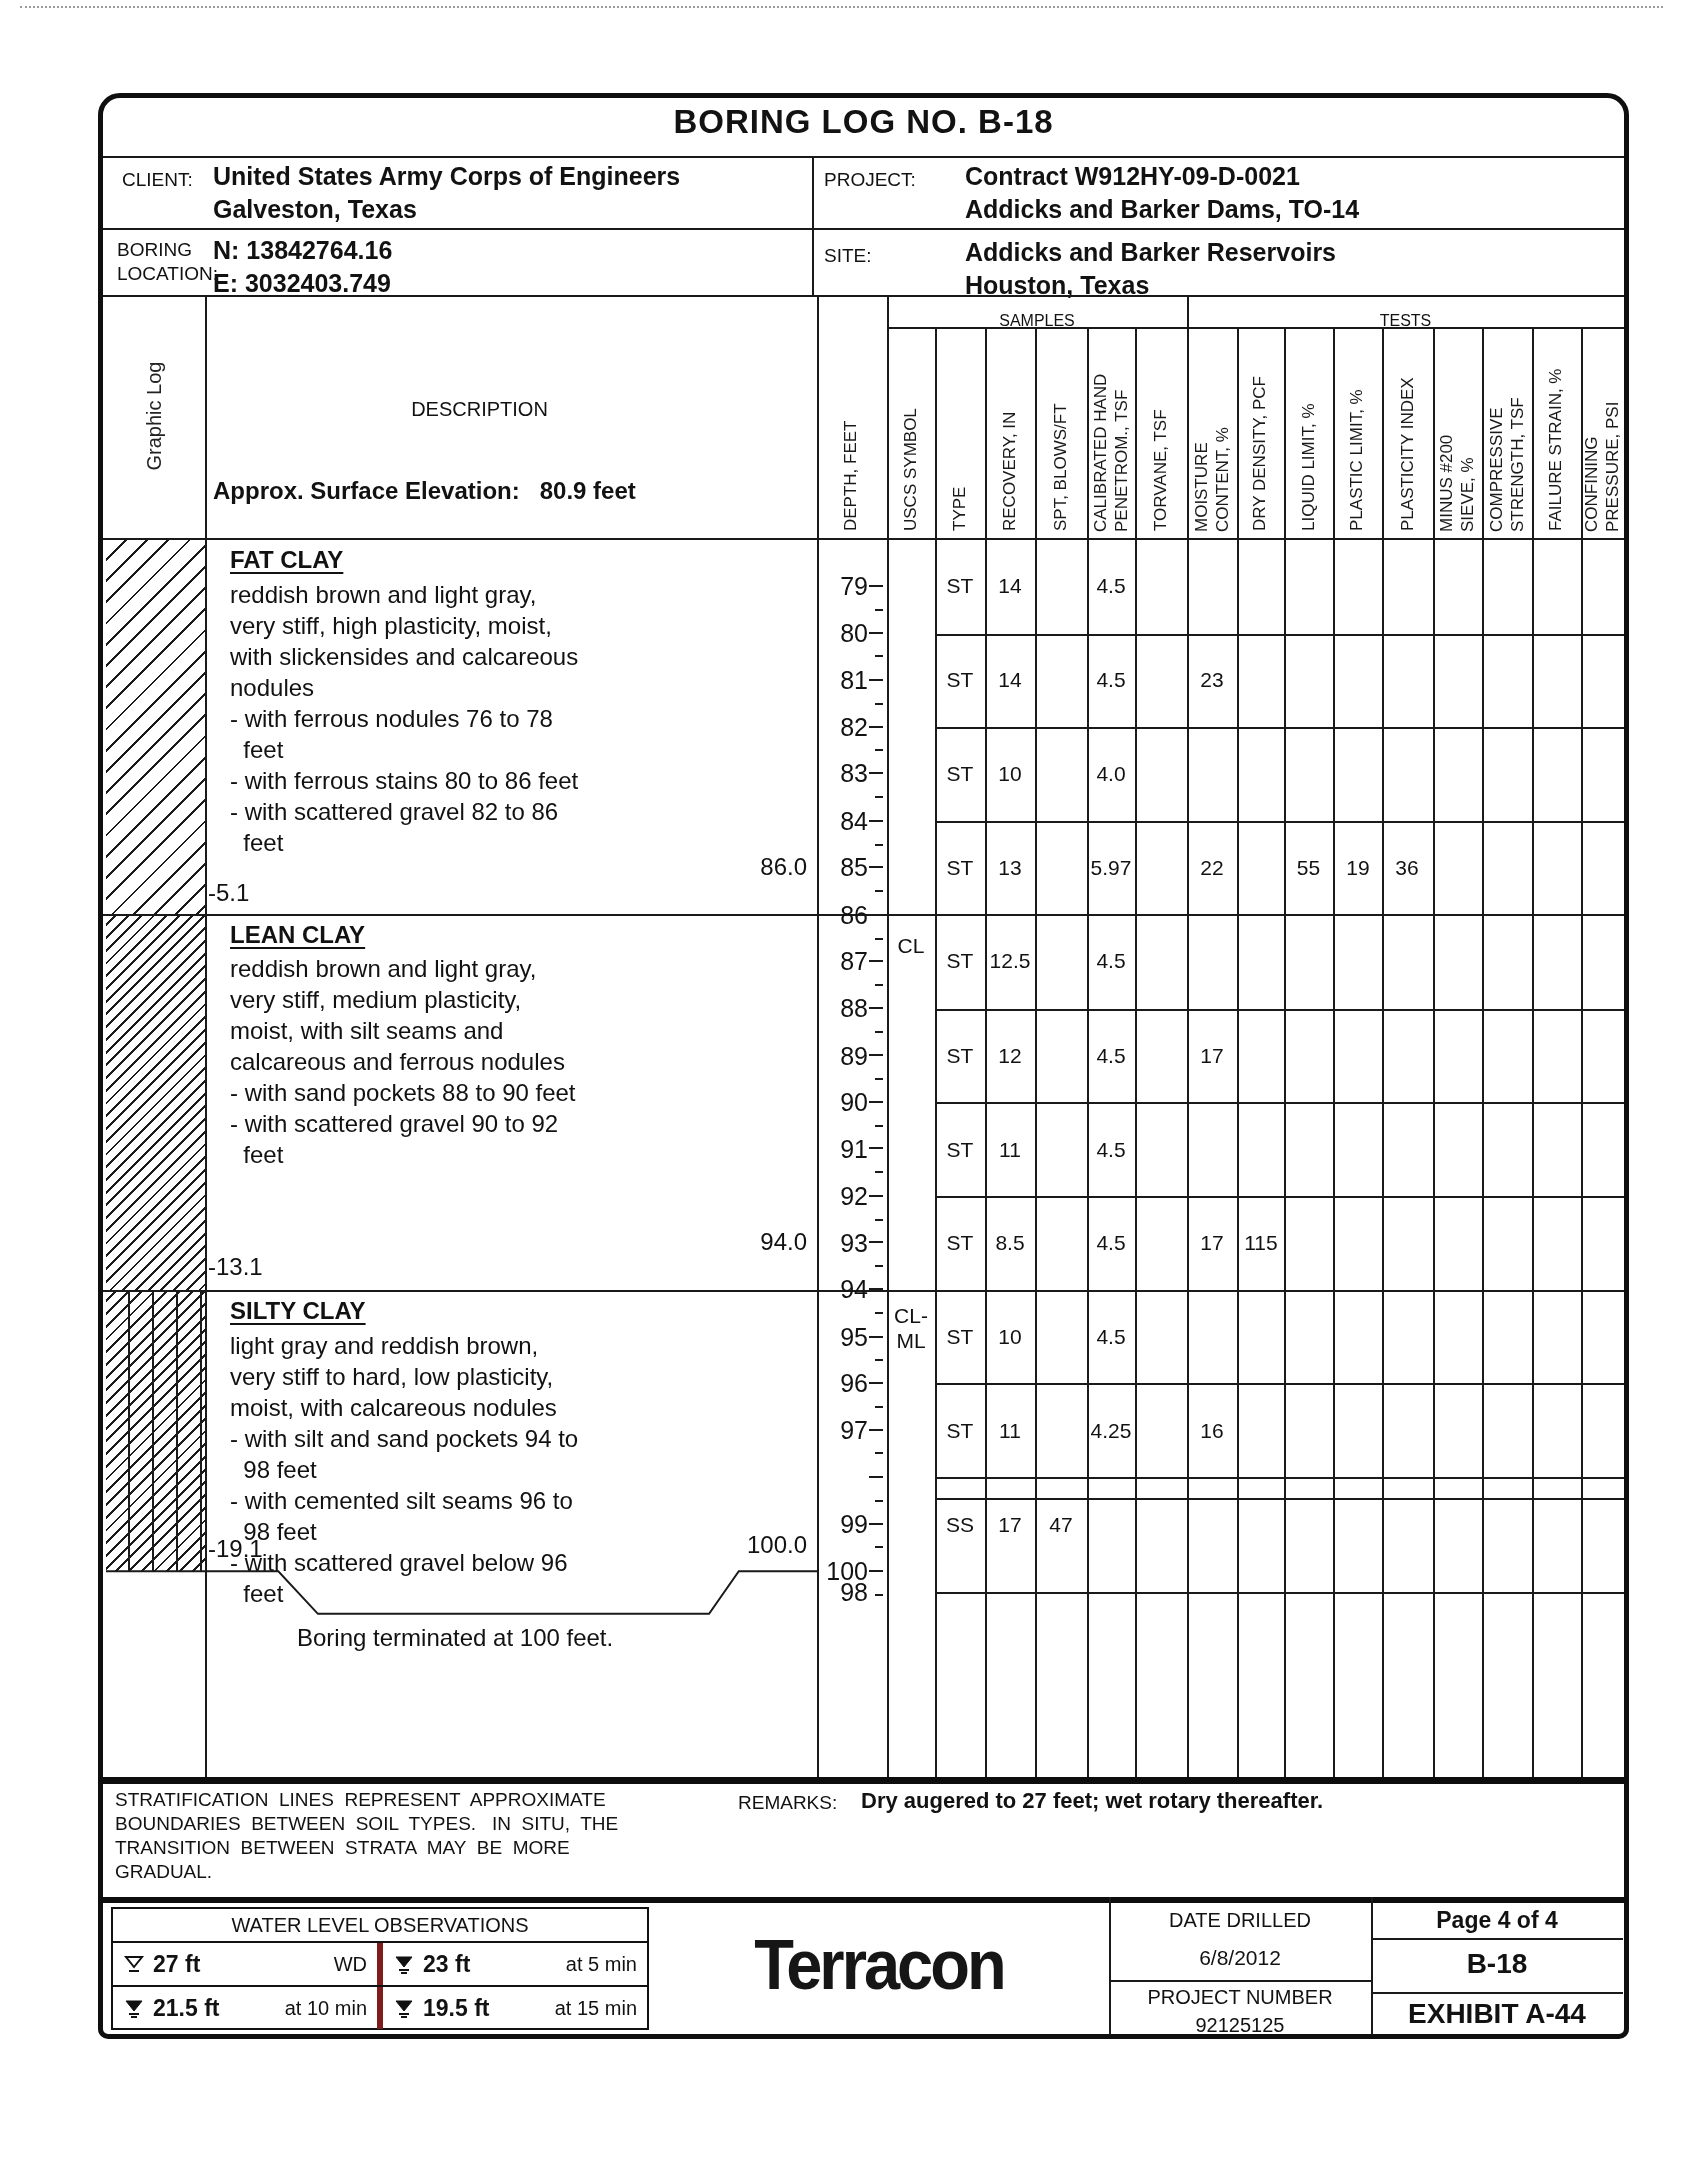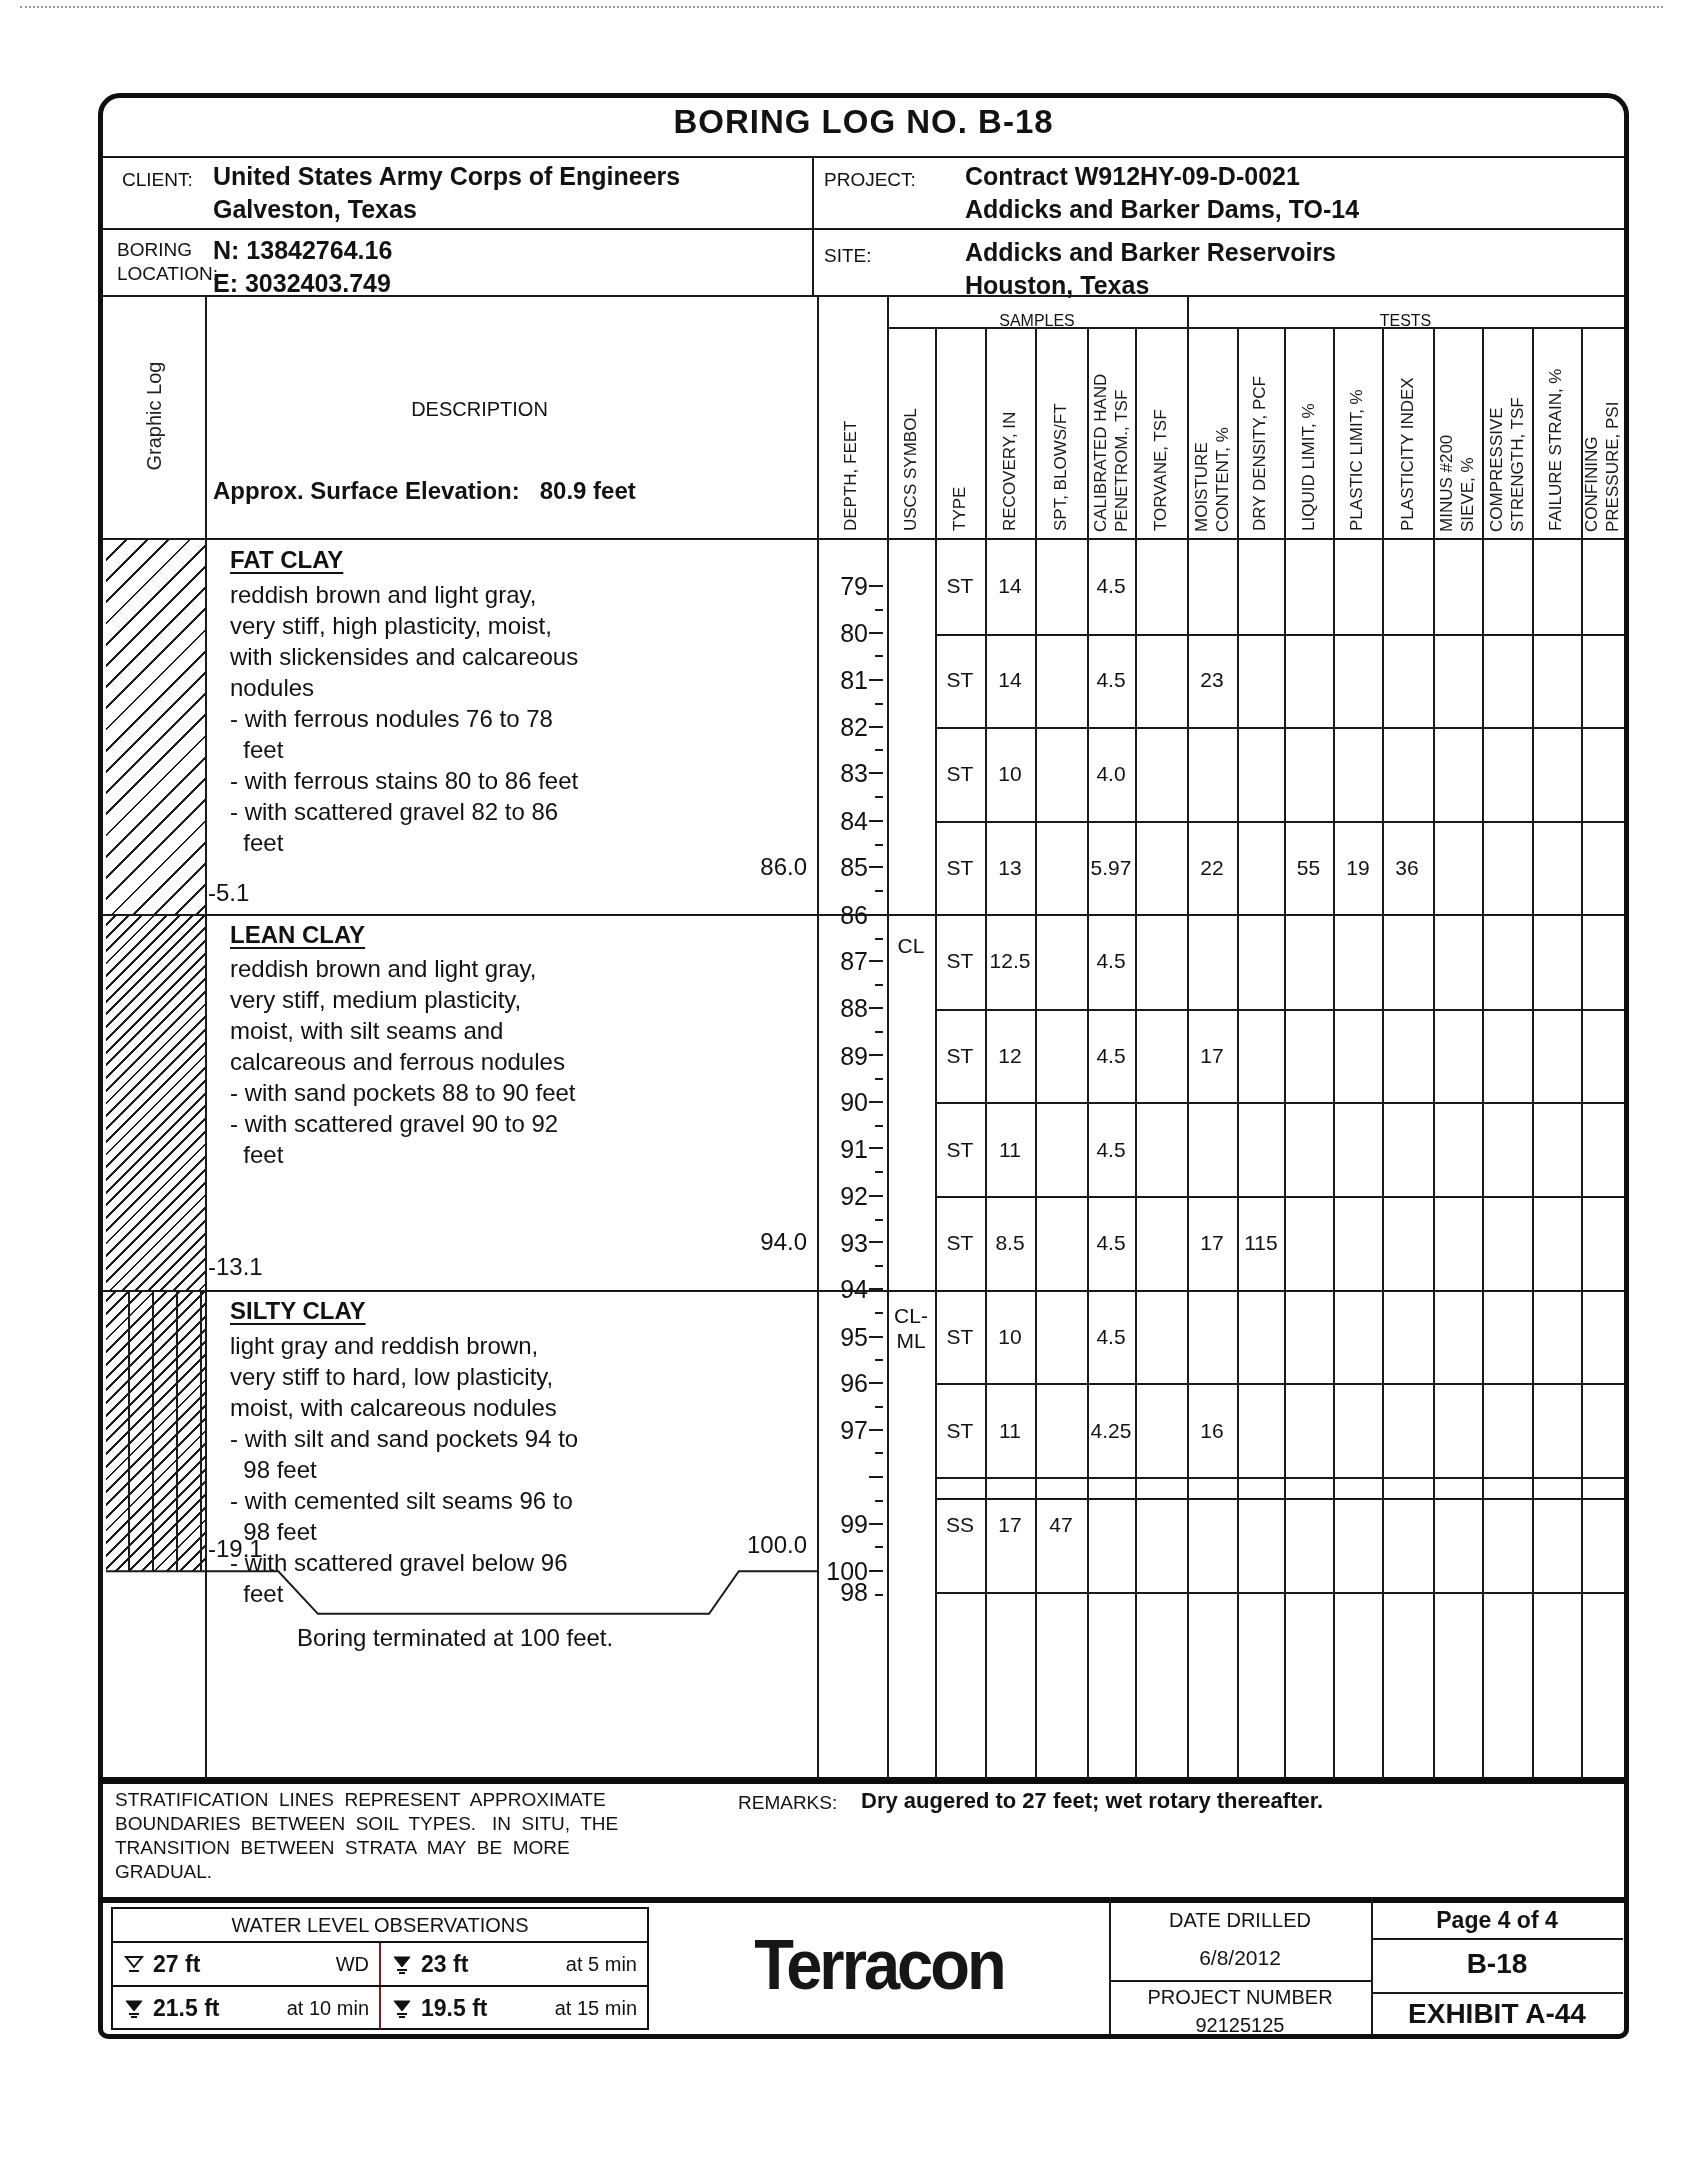--- a/index.html
+++ b/index.html
@@ -36,21 +36,21 @@
   .hatch-clml{background:repeating-linear-gradient(90deg,transparent 0 22px,#1b1b1b 22px 24px),repeating-linear-gradient(135deg,#fff 0 7px,#1b1b1b 7px 9px)}
   .term-note{position:absolute;left:297px;top:1624px;font-size:24px}
   .snote{position:absolute;left:115px;top:1788px;font-size:19px;line-height:24px;white-space:pre}
   .rlabel{position:absolute;left:738px;top:1792px;font-size:19px}
   .rval{position:absolute;left:861px;top:1788px;font-size:22px;font-weight:bold}
   .wbox{position:absolute;left:111px;top:1907px;width:534px;height:119px;border:2px solid #111}
   .wtitle{height:32px;border-bottom:2px solid #111;text-align:center;font-size:20px;line-height:32px}
   .wrow{display:flex;height:42px}
   .wrow.first{border-bottom:2px solid #111}
   .wcell{flex:1;display:flex;align-items:center;padding:0 10px;gap:8px}
-  .wcell.first{border-right:2px solid #7f1d1d}
+  .wcell.first{border-right:6px solid #7f1d1d}
   .wval{font-weight:bold;font-size:23px;white-space:nowrap}
   .wnote{margin-left:auto;font-size:20px;white-space:nowrap}
   .brand{position:absolute;left:650px;top:1927px;width:458px;text-align:center;font-size:65px;font-weight:bold;letter-spacing:-3px;transform:scaleY(1.08);color:#161616}
   .fcell{position:absolute;text-align:center}
   .noise{position:absolute;left:20px;top:6px;width:1643px;border-top:2px dotted #9a9a9a}
 </style>
 </head>
 <body>
 
 <div class="noise"></div>

